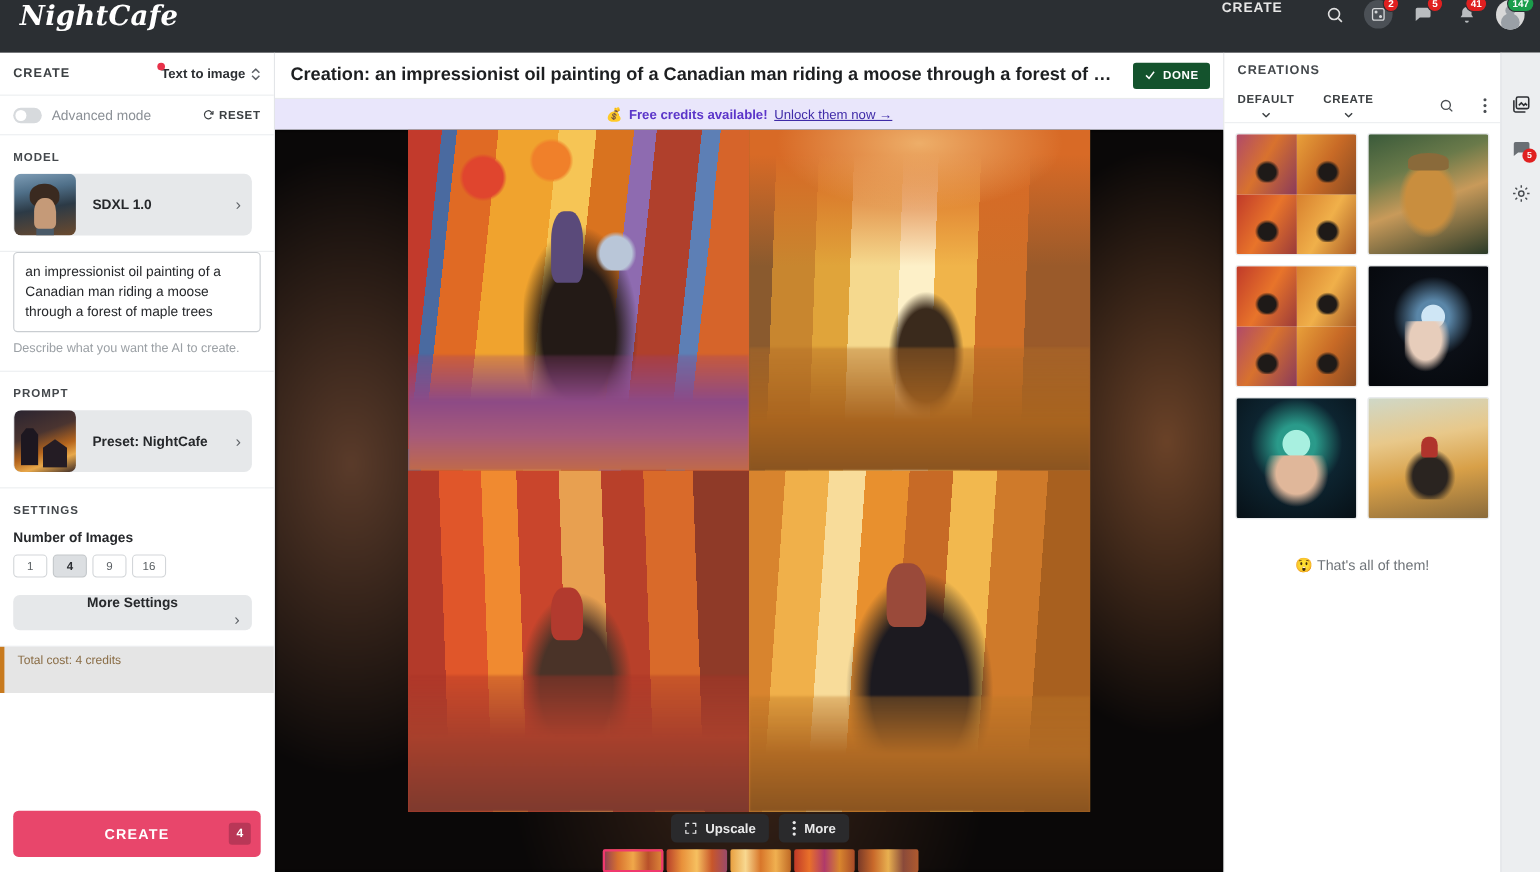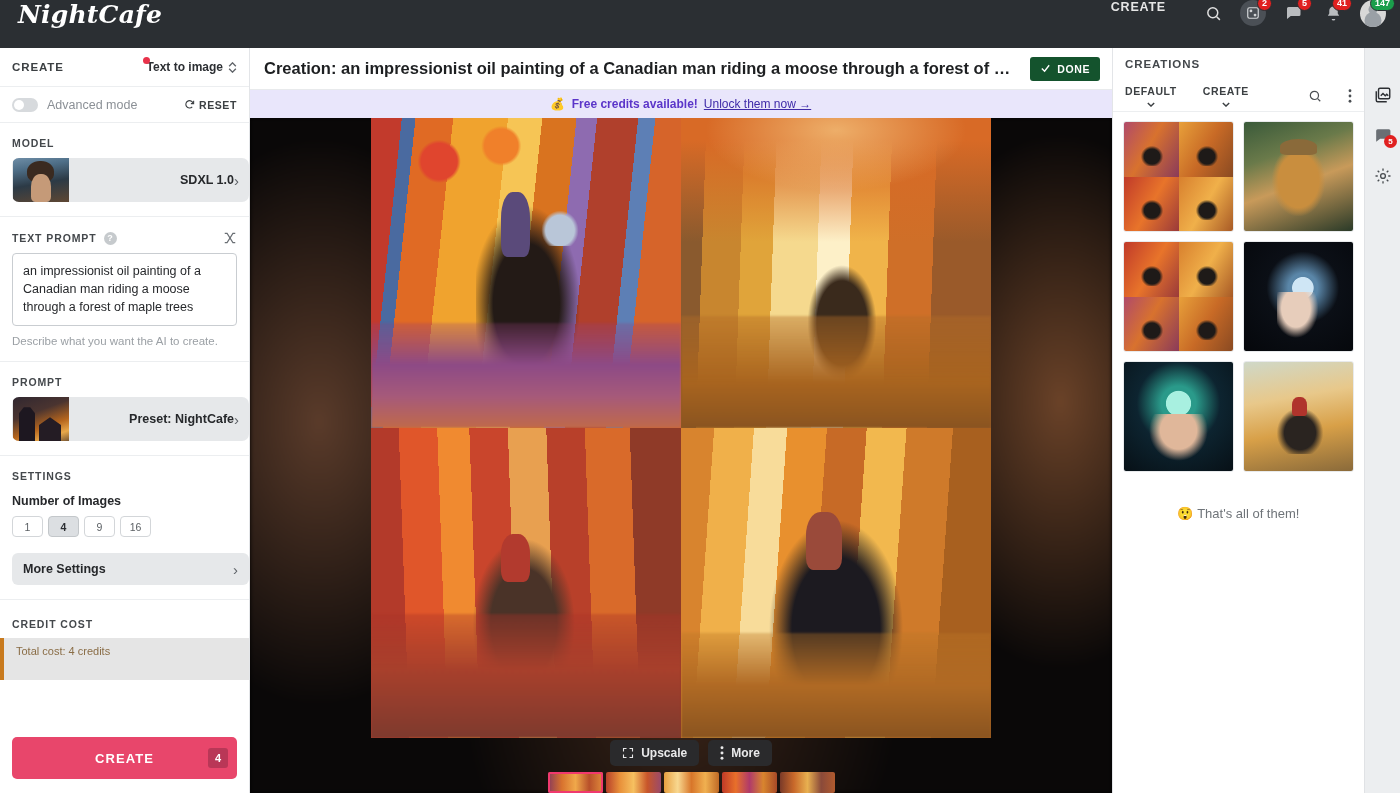--- a/index.html
+++ b/index.html
@@ -57,25 +57,25 @@
   .sb-mode-text { font-size: 12px; font-weight: 700; color: #2c2f33; }
   .chev-ud { display: flex; flex-direction: column; gap: 1px; color: #5f6368; }
   .sb-row-adv {
     height: 36px; display: flex; align-items: center; padding: 0 12px; border-bottom: 1px solid #eceef0;
   }
   .toggle { width: 26px; height: 14px; border-radius: 8px; background: #d7dadd; position: relative; cursor: pointer; flex: 0 0 26px; }
   .toggle::after { content:""; position: absolute; left: 2px; top: 2px; width: 10px; height: 10px; border-radius: 50%; background: #fff; }
   .sb-adv-text { font-size: 12.5px; color: #8b9096; margin-left: 9px; }
   .sb-reset { margin-left: auto; font-size: 10.5px; font-weight: 700; letter-spacing: .6px; color: #3c4043; display: flex; align-items: center; gap: 4px; cursor: pointer; }
 
-  .sb-sec { padding: 14px 0 0 12px; }
+  .sb-sec { padding: 14px 20px 0 12px; }
   .sb-sec-title { font-size: 10.5px; font-weight: 700; letter-spacing: .9px; color: #44484c; margin-bottom: 9px; }
   .card-row {
-    height: 44px; background: #e6e8ea; border-radius: 7px; display: flex; align-items: center;
-    padding: 0 10px 0 0; cursor: pointer; overflow: hidden; text-align: right;
+    height: 56px; background: #e6e8ea; border-radius: 7px; display: flex; align-items: center;
+    padding: 0 10px 0 0; cursor: pointer; overflow: hidden;
   }
   .card-thumb { width: 56px; height: 56px; border-radius: 6px; flex: 0 0 56px; margin: 1px; background: #333; overflow: hidden; position: relative; }
   .card-title { font-size: 12.5px; font-weight: 700; color: #26282b; margin-left: 14px; flex: 1 1 auto; }
   .chev-r { color: #5f6368; font-size: 15px; }
 
   .thumb-model { background: linear-gradient(170deg,#7e9db6 0%,#4f6f88 28%,#2c3a46 55%,#6b4a2e 100%); }
   .thumb-model::before { content:""; position:absolute; left:14px; top:9px; width:27px; height:22px; border-radius: 48% 48% 42% 42%; background:#3a2a20; }
   .thumb-model::after { content:""; position:absolute; left:18px; top:22px; width:20px; height:28px; border-radius: 45% 45% 20% 20%; background:#c59a78;
      box-shadow: 0 16px 0 -2px #4a5a68; }
   .thumb-style { background: linear-gradient(160deg,#2a2430 0%,#4a3430 38%,#b5651d 62%,#e8a84a 78%,#3a2a28 100%); }
@@ -97,21 +97,21 @@
 
   .numimg-label { font-size: 12.5px; font-weight: 700; color: #26282b; margin: 12px 0 8px 0; }
   .num-row { display: flex; gap: 5px; }
   .num-btn {
     width: 31px; height: 21px; border: 1px solid #d3d6d9; border-radius: 4px; background: #fff;
     font-size: 10.5px; color: #5b6064; display: flex; align-items: center; justify-content: center; cursor: pointer;
   }
   .num-btn.sel { background: #dcdfe2; border-color: #c3c7ca; color: #2c2f33; font-weight: 700; }
   .more-settings {
     margin-top: 16px; height: 32px; background: #e6e8ea; border-radius: 6px; display: flex;
-    align-items: center; padding: 0 11px; cursor: pointer;
+    align-items: center; padding: 0 11px; cursor: pointer; flex-direction: column;
   }
   .more-settings span { font-size: 12.5px; font-weight: 700; color: #26282b; }
   .cc-title { font-size: 10.5px; font-weight: 700; letter-spacing: .9px; color: #44484c; padding: 18px 12px 8px 12px; }
   .cc-banner {
     margin: 0 0 0 0; background: #e5e5e5; border-left: 4px solid #c87a1e; height: 42px;
     font-size: 11px; color: #8a6d46; padding: 7px 12px; overflow: hidden;
   }
   .create-wrap { position: absolute; left: 0; right: 0; bottom: 0; padding: 10px 12px 14px 12px; background: #fff; }
   .create-btn {
     height: 42px; background: #e8466b; border-radius: 5px; display: flex; align-items: center;
@@ -342,30 +342,20 @@
           <div class="card-row">
             <div class="card-thumb thumb-model"></div>
             <div class="card-title">SDXL 1.0</div>
             <div class="chev-r">›</div>
           </div>
         </div>
 
         <div class="sec-div"></div>
 
         <div>
-          <div class="tp-head">
-            <div class="tp-title">TEXT PROMPT</div>
-            <div class="q-ic">?</div>
-            <div class="tp-x">
-              <svg width="14" height="14" viewBox="0 0 24 24" fill="none" stroke="#6a6f74" stroke-width="2">
-                  <path d="M3 4h4l10 16h4"></path>
-                  <path d="M3 20h4L17 4h4"></path>
-                </svg>
-            </div>
-          </div>
           <div class="tp-box">an impressionist oil painting of a Canadian man riding a moose through a forest of maple trees</div>
           <div class="tp-help">Describe what you want the AI to create.</div>
         </div>
 
         <div class="sec-div"></div>
 
         <div class="sb-sec">
           <div class="sb-sec-title">PROMPT</div>
           <div class="card-row">
             <div class="card-thumb thumb-style"></div>
@@ -386,21 +376,20 @@
             <div class="num-btn">16</div>
           </div>
           <div class="more-settings">
             <span>More Settings</span>
             <div class="chev-r" style="margin-left:auto">›</div>
           </div>
         </div>
 
         <div class="sec-div"></div>
 
-        <div class="cc-title">CREDIT COST</div>
         <div class="cc-banner">Total cost: 4 credits</div>
       </div>
 
       <div class="create-wrap">
         <div class="create-btn">
           <div class="lbl">CREATE</div>
           <div class="cnt">4</div>
         </div>
       </div>
     </div>

